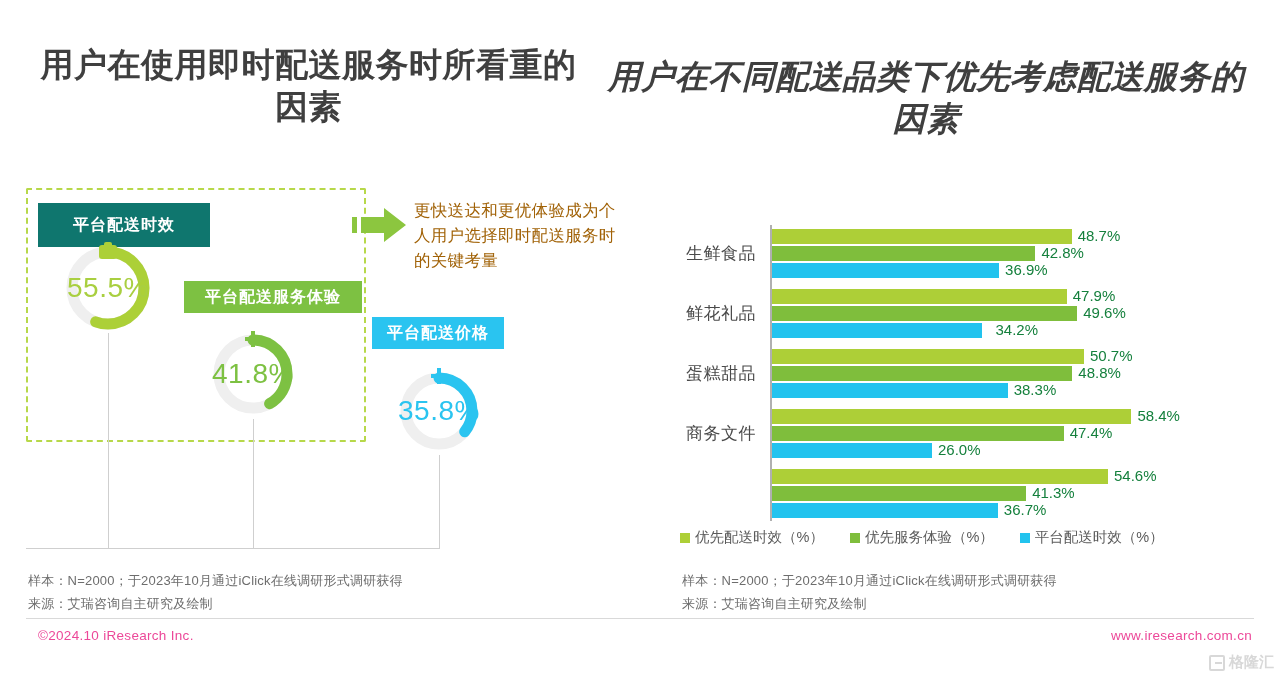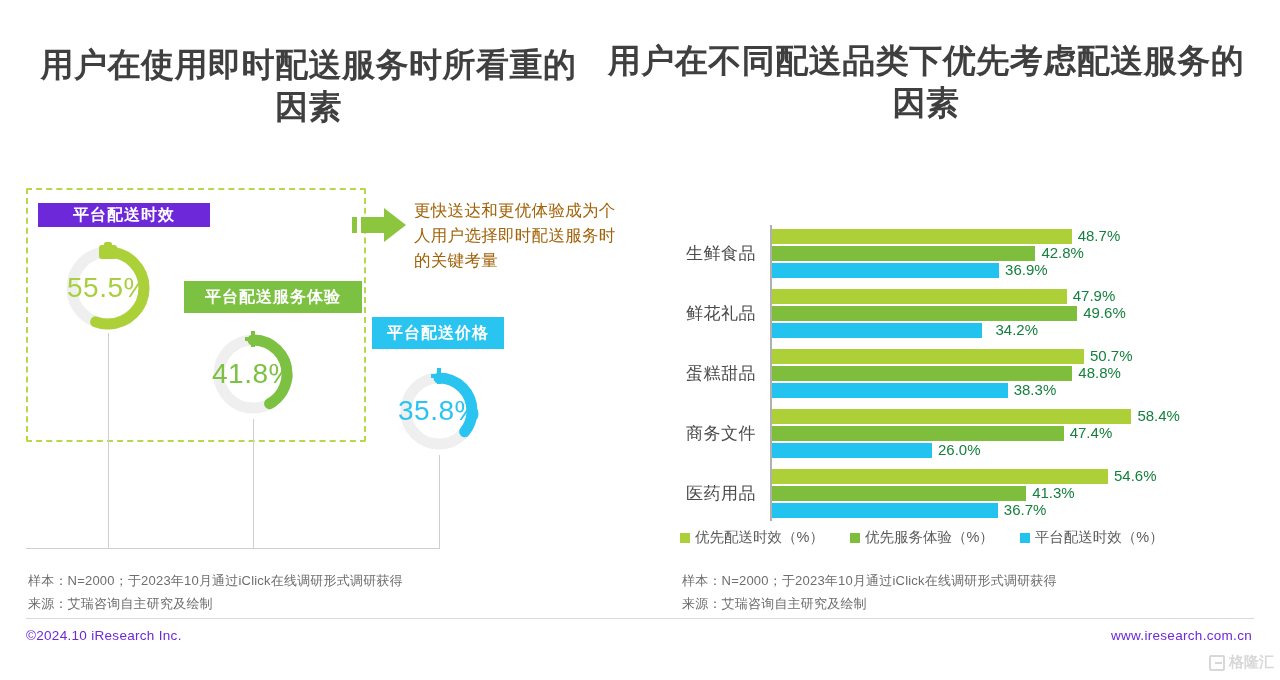--- a/index.html
+++ b/index.html
@@ -15,41 +15,41 @@
   .title {
     position: absolute;
     font-size: 33px;
     font-weight: bold;
     color: #3f3f3f;
     line-height: 1.28;
     text-align: center;
     letter-spacing: 0.5px;
   }
   #title-left  { left: 36px;  top: 44px; width: 545px; }
-  #title-right { left: 596px; top: 40px; width: 660px; }
+  #title-right { left: 596px; top: 56px; width: 660px; font-style: italic; }
 
   
   .dashed-box {
     position: absolute;
     left: 26px; top: 188px;
     width: 340px; height: 254px;
     border: 2px dashed #b7d84a;
     border-radius: 2px;
   }
 
   .tag {
     position: absolute;
     color: #ffffff;
     font-weight: bold;
     font-size: 16px;
     letter-spacing: 1px;
     display: flex; align-items: center; justify-content: center;
     white-space: nowrap;
   }
-  #tag-1 { left: 38px;  top: 203px; width: 172px; height: 24px; background:#6d28d9; }
+  #tag-1 { left: 38px;  top: 203px; width: 172px; height: 44px; background:#0f766e; }
   #tag-2 { left: 184px; top: 281px; width: 178px; height: 32px; background:#7dc142; }
   #tag-3 { left: 372px; top: 317px; width: 132px; height: 32px; background:#2ac4f0; }
 
   .donut { position: absolute; }
   .donut svg { display:block; }
   .donut .val {
     position: absolute; left: 0; top: 0; width: 100%; height: 100%;
     display: flex; align-items: center; justify-content: center;
     font-size: 28px; letter-spacing: 0.5px;
   }
@@ -125,21 +125,21 @@
   .note {
     position: absolute;
     font-size: 13px; color:#6d6d6d; line-height: 1.75; letter-spacing: 0.2px;
     white-space: nowrap;
   }
   #note-left  { left: 28px;  top: 570px; }
   #note-right { left: 682px; top: 570px; }
 
   .hr { position: absolute; left: 26px; top: 618px; width: 1228px; height: 1px; background:#d9d9d9; }
 
-  .footer { position:absolute; font-size: 13.5px; color:#6d28d9; letter-spacing:0.3px; }
+  .footer { position:absolute; font-size: 13.5px; color:#ec4899; letter-spacing:0.3px;margin-left:12px; }
   #copyright { left: 26px;  top: 628px; }
   #site      { right: 28px; top: 628px; }
 
   .watermark {
     position: absolute; right: 6px; bottom: 8px;
     display:flex; align-items:center; gap:4px;
     color:#d8d8d8; font-size: 15px; font-weight:bold;
   }
   .wm-logo {
     width: 16px; height: 16px; border: 2px solid #d8d8d8; border-radius: 2px;
@@ -284,21 +284,20 @@
               <div class="bar" style="width: 291.692px; background: rgb(127, 190, 60);"></div>
               <span class="bar-val" style="left: 297.692px;">47.4%</span>
             </div>
             <div class="bar-line">
               <div class="bar" style="width: 160px; background: rgb(34, 195, 238);"></div>
               <span class="bar-val" style="left: 166px;">26.0%</span>
             </div>
           </div>
         </div>
         <div class="cat-row">
-          <div class="cat-label">医药用品</div>
           <div class="bars">
             <div class="bar-line">
               <div class="bar" style="width: 336px; background: rgb(173, 207, 55);"></div>
               <span class="bar-val" style="left: 342px;">54.6%</span>
             </div>
             <div class="bar-line">
               <div class="bar" style="width: 254.154px; background: rgb(127, 190, 60);"></div>
               <span class="bar-val" style="left: 260.154px;">41.3%</span>
             </div>
             <div class="bar-line">

